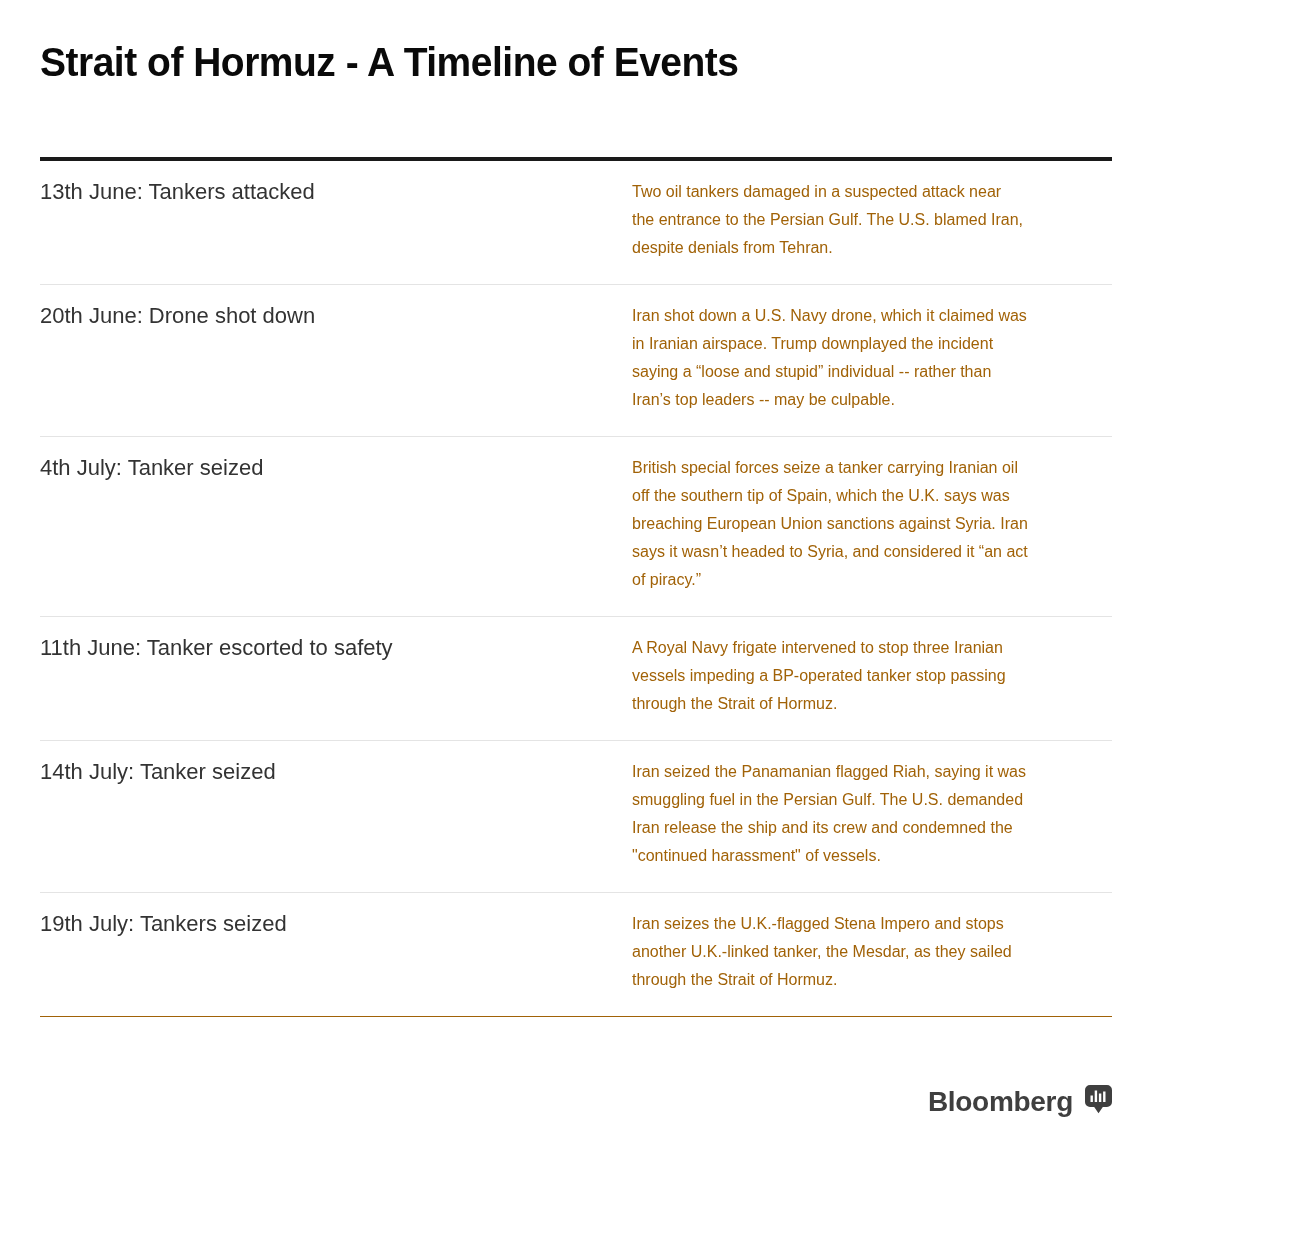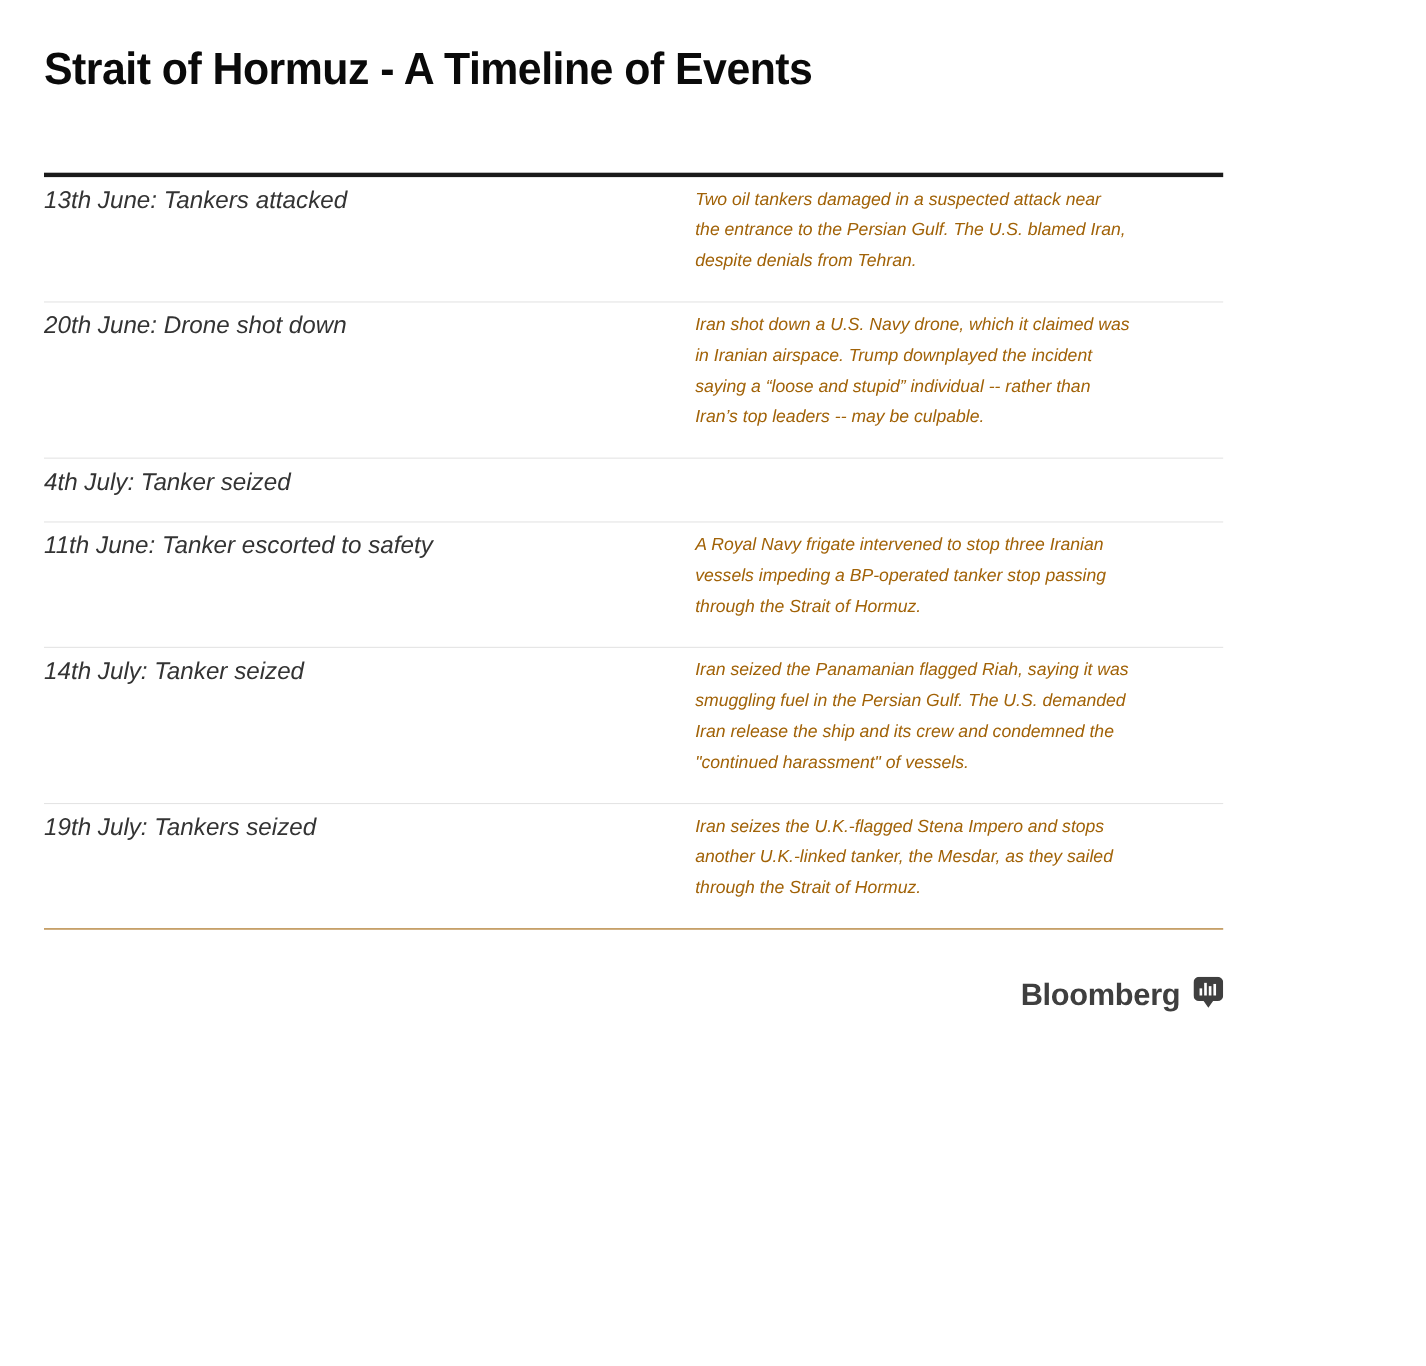--- a/index.html
+++ b/index.html
@@ -25,40 +25,39 @@
     white-space: nowrap;
   }
   .title-rule {
     margin-top: 72px;
     height: 4px;
     background: #1a1a1a;
   }
   .timeline-table { width: 100%; }
   .timeline-row {
     display: flex;
-    padding: 7px 0 22px 0;
+    padding: 17px 0 22px 0;
     border-bottom: 1px solid #e4e4e4;
-    font-style: italic;
   }
   .timeline-row:last-child { border-bottom: 1px solid #a16207; }
   .cell-date {
     flex: 0 0 592px;
     font-size: 22px;
     line-height: 28px;
     color: #333333;
   }
   .cell-desc {
     flex: 1 1 auto;
     font-size: 16px;
     line-height: 28px;
     color: #a16207;
     white-space: pre-line;
   }
   .footer {
-    margin-top: 43px;
+    margin-top: 68px;
     display: flex;
     justify-content: flex-end;
     align-items: center;
     gap: 12px;
   }
   .brand-wordmark {
     font-size: 28px;
     font-weight: 700;
     color: #3f3f3f;
     letter-spacing: -0.3px;
@@ -87,20 +86,25 @@
     <div class="timeline-row">
       <div class="cell-date">20th June: Drone shot down</div>
       <div class="cell-desc">Iran shot down a U.S. Navy drone, which it claimed was
 in Iranian airspace. Trump downplayed the incident
 saying a “loose and stupid” individual -- rather than
 Iran’s top leaders -- may be culpable.</div>
     </div>
 
     <div class="timeline-row">
       <div class="cell-date">4th July: Tanker seized</div>
+      <div class="cell-desc">British special forces seize a tanker carrying Iranian oil
+off the southern tip of Spain, which the U.K. says was
+breaching European Union sanctions against Syria. Iran
+says it wasn’t headed to Syria, and considered it “an act
+of piracy.”</div>
     </div>
 
     <div class="timeline-row">
       <div class="cell-date">11th June: Tanker escorted to safety</div>
       <div class="cell-desc">A Royal Navy frigate intervened to stop three Iranian
 vessels impeding a BP-operated tanker stop passing
 through the Strait of Hormuz.</div>
     </div>
 
     <div class="timeline-row">

